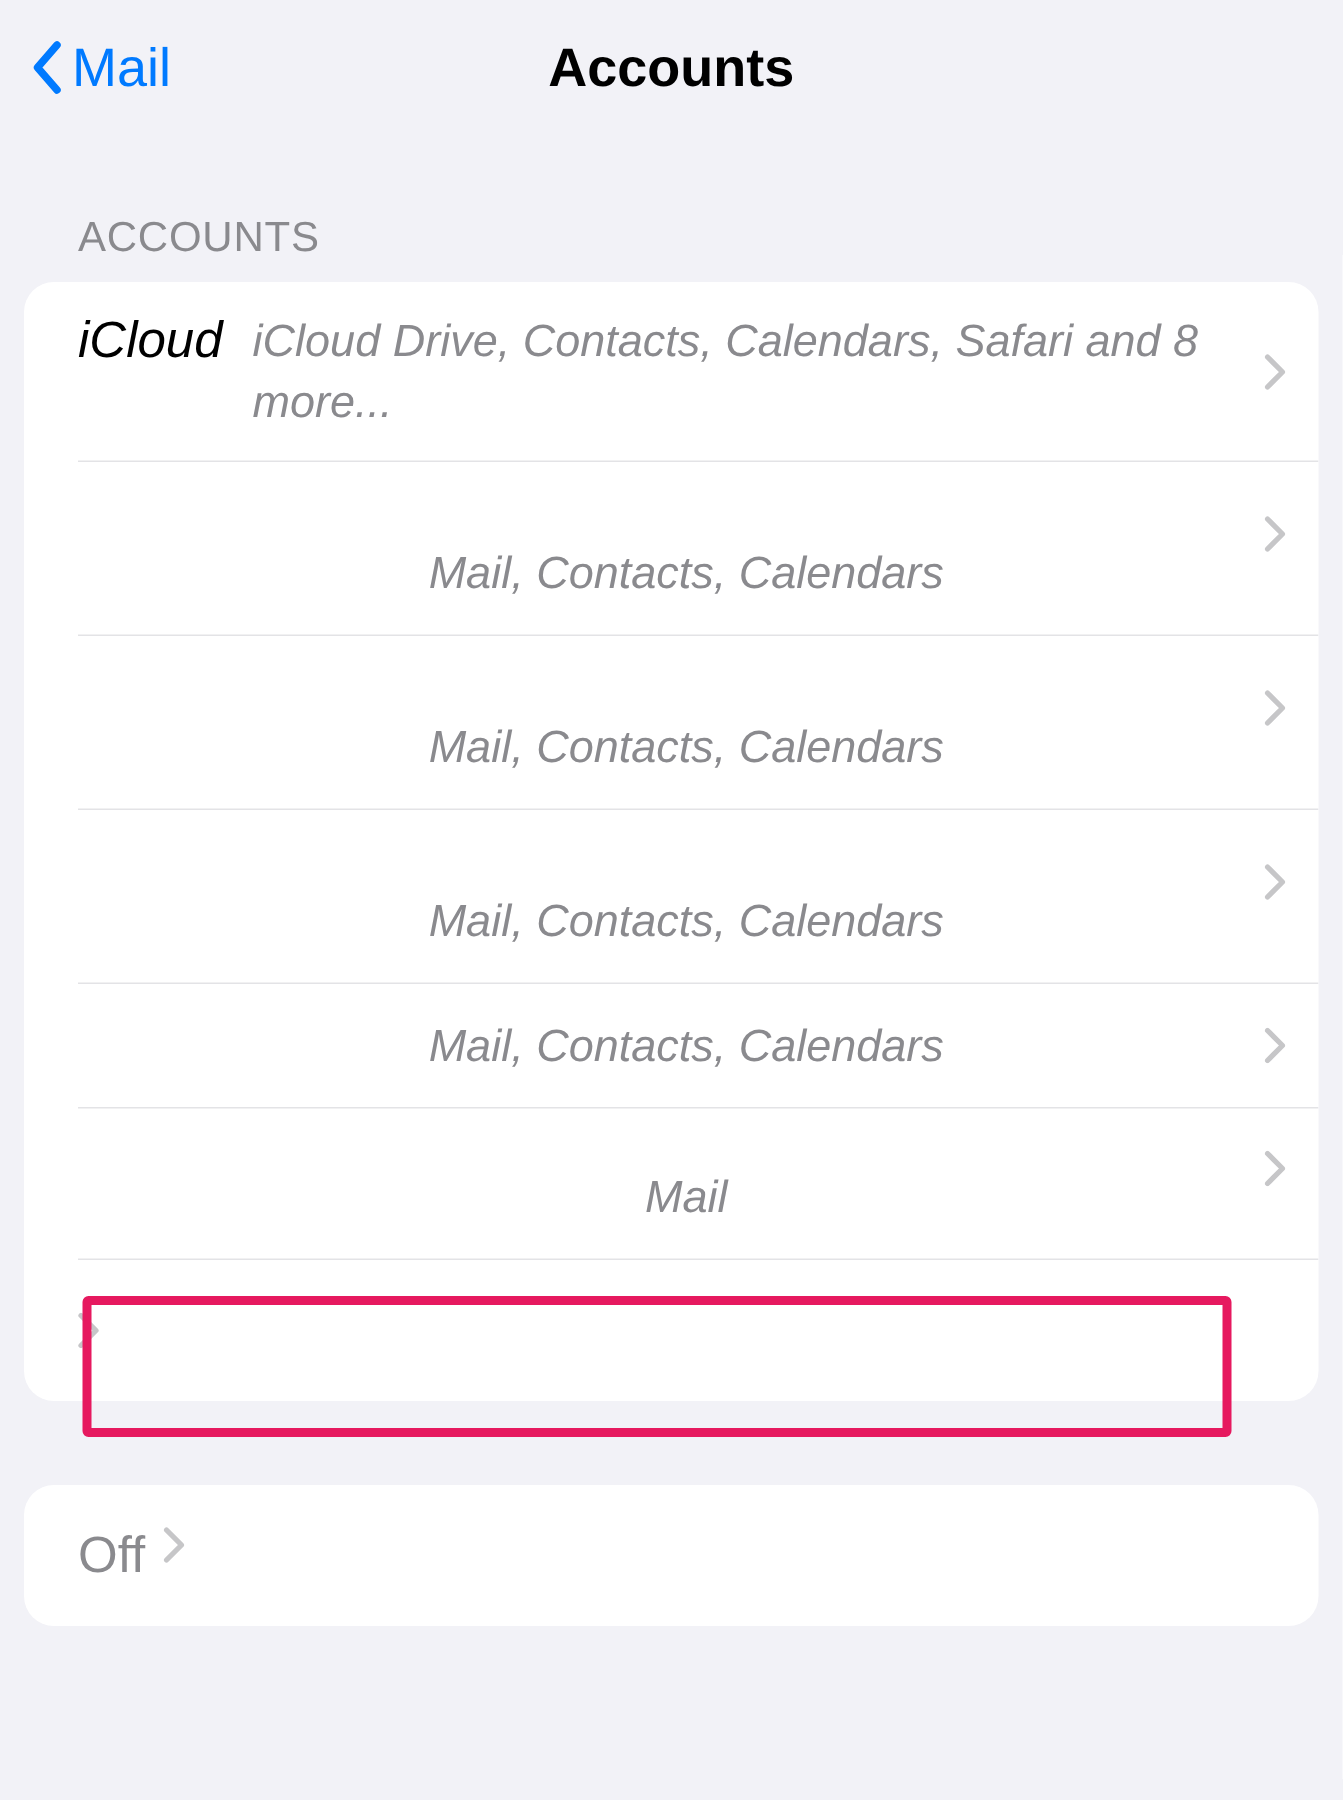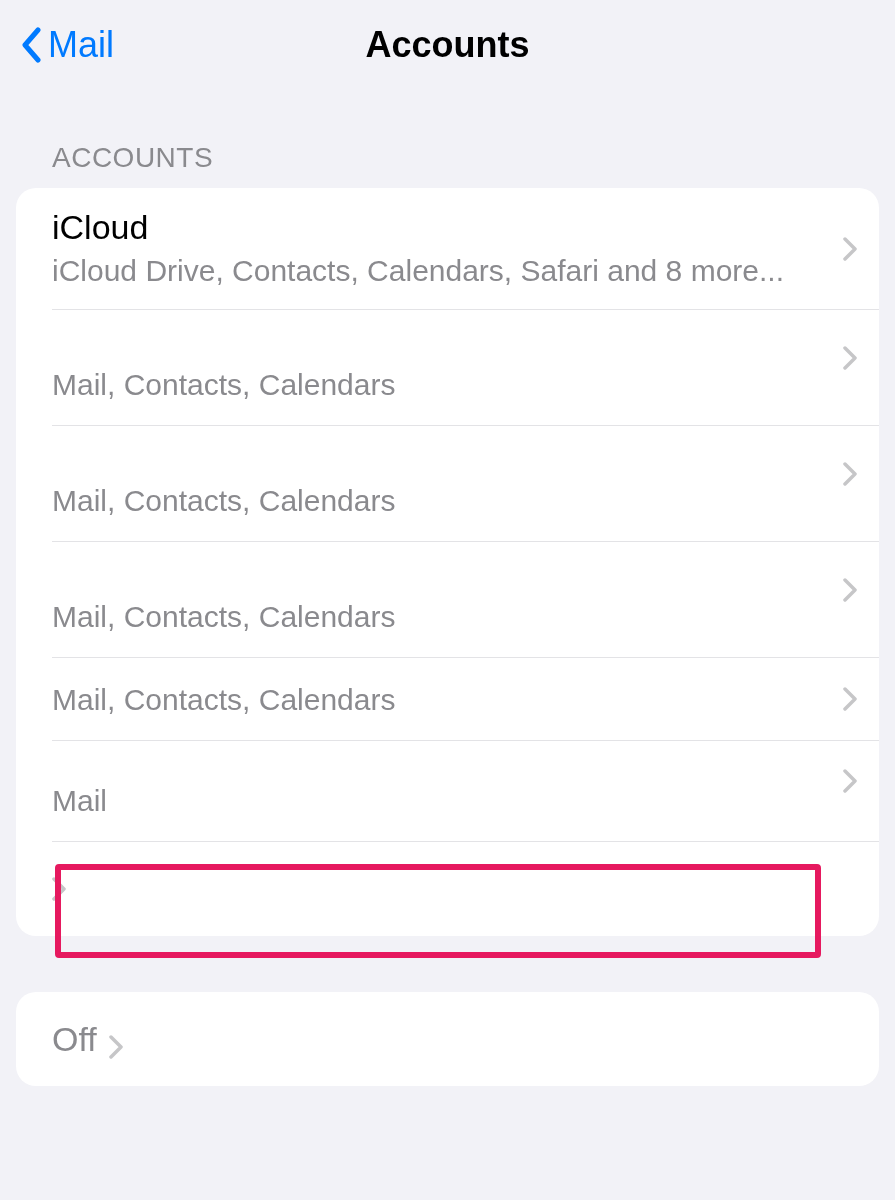--- a/index.html
+++ b/index.html
@@ -63,40 +63,42 @@
       align-items: center;
       justify-content: space-between;
       padding: 18px 22px 18px 36px;
       min-height: 82px;
       position: relative;
       cursor: pointer;
     }
     .row-content {
       flex: 1;
       display: flex;
-      flex-direction: column;
+      flex-direction: row;
       justify-content: center;
       min-width: 0;
+      font-style: italic;
     }
     .row-title {
       font-size: 34px;
       font-weight: 400;
       color: #000;
       line-height: 1.25;
     }
     .row-subtitle {
       font-size: 30px;
       font-weight: 400;
       color: #8a8a8e;
       line-height: 1.35;
       margin-top: 2px;
+      margin-left: 20px;
     }
     .row-trailing {
       display: flex;
-      align-items: flex-end;
+      align-items: flex-start;
       gap: 12px;
     }
     .row-value {
       font-size: 34px;
       font-weight: 400;
       color: #8a8a8e;
     }
     .chevron-right {
       width: 14px;
       height: 24px;

